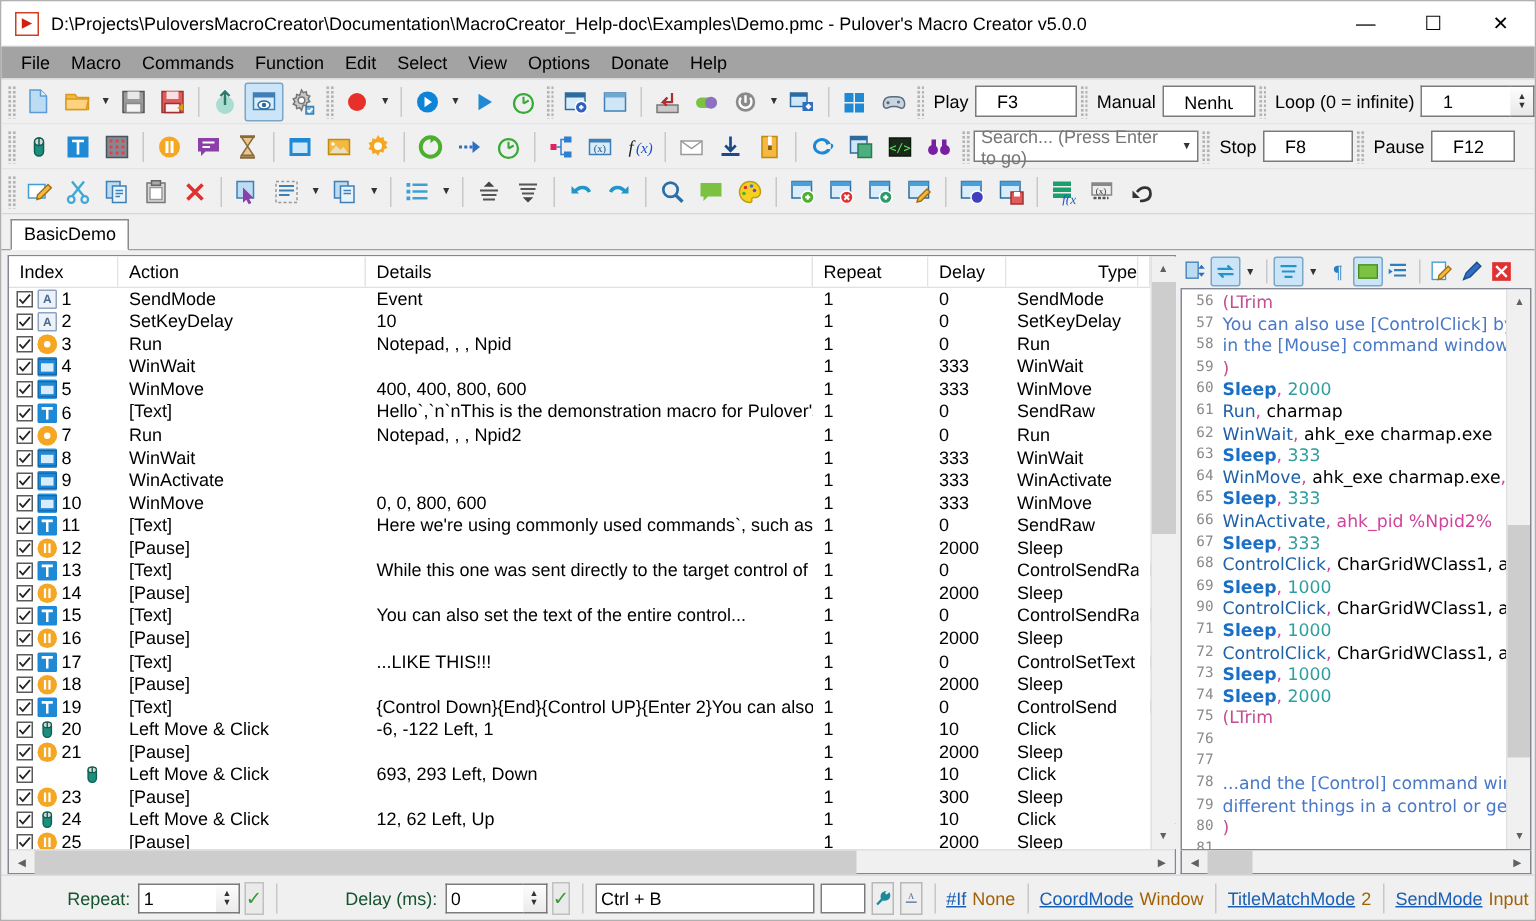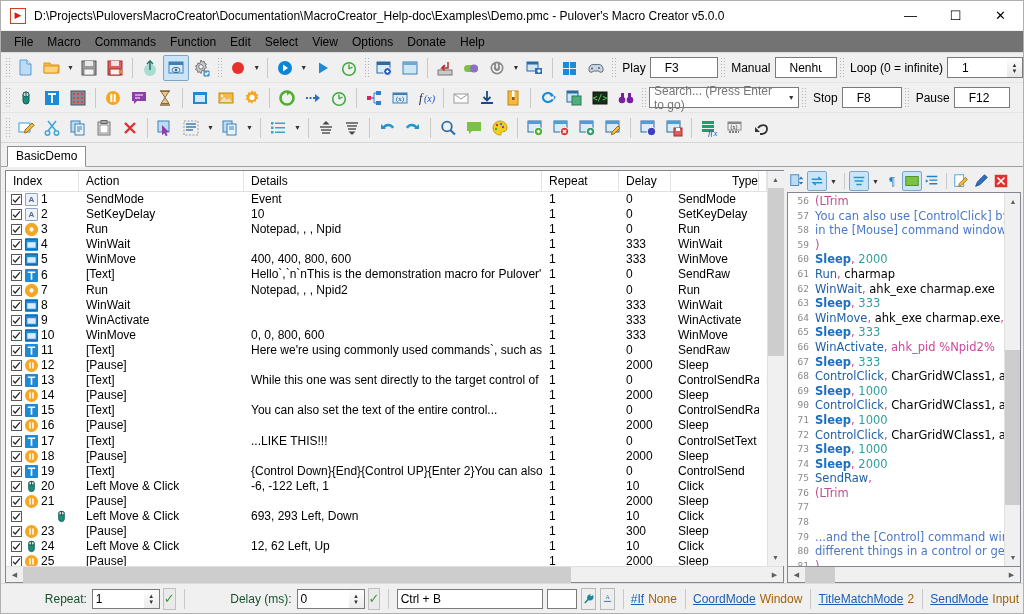--- a/index.html
+++ b/index.html
@@ -37,21 +37,21 @@
   }
   .tb-buttons { display: flex; height: 30px; }
   .tb-btn {
     width: 45px; height: 30px; display: flex; align-items: center; justify-content: center;
     font-size: 13px; color: #000; cursor: default;
   }
 
   
   .menubar {
     height: 22px; min-height: 22px;
-    background: #737373;
+    background: #a3a3a3;
     display: flex; align-items: center;
     padding-left: 6px;
     border-bottom: 1px solid #dcdcdc;
   }
   .menu-item {
     padding: 2px 7px; font-size: 12px; color: #000; cursor: default;
   }
 
   
   .toolbar {
@@ -1504,21 +1504,20 @@
             <div class="cl"><span class="k-cmdb">Sleep</span><span class="k-str">,</span><span class="k-num"> 333</span></div>
             <div class="cl"><span class="k-cmd">WinActivate</span><span class="k-str">,</span><span class="k-str"> ahk_pid %Npid2%</span></div>
             <div class="cl"><span class="k-cmdb">Sleep</span><span class="k-str">,</span><span class="k-num"> 333</span></div>
             <div class="cl"><span class="k-cmd">ControlClick</span><span class="k-str">,</span><span class="k-txt"> CharGridWClass1, ah</span></div>
             <div class="cl"><span class="k-cmdb">Sleep</span><span class="k-str">,</span><span class="k-num"> 1000</span></div>
             <div class="cl"><span class="k-cmd">ControlClick</span><span class="k-str">,</span><span class="k-txt"> CharGridWClass1, ah</span></div>
             <div class="cl"><span class="k-cmdb">Sleep</span><span class="k-str">,</span><span class="k-num"> 1000</span></div>
             <div class="cl"><span class="k-cmd">ControlClick</span><span class="k-str">,</span><span class="k-txt"> CharGridWClass1, ah</span></div>
             <div class="cl"><span class="k-cmdb">Sleep</span><span class="k-str">,</span><span class="k-num"> 1000</span></div>
             <div class="cl"><span class="k-cmdb">Sleep</span><span class="k-str">,</span><span class="k-num"> 2000</span></div>
-            <div class="cl"><span class="k-cmd">SendRaw</span><span class="k-str">,</span></div>
             <div class="cl"><span class="k-par">(LTrim</span></div>
             <div class="cl">&nbsp;</div>
             <div class="cl">&nbsp;</div>
             <div class="cl"><span class="k-blue">...and the [Control] command wind</span></div>
             <div class="cl"><span class="k-blue">different things in a control or get i</span></div>
             <div class="cl"><span class="k-par">)</span></div>
           </div>
         <div class="code-vscroll">
           <div class="sb-arrow">▲</div>
           <div class="sb-track">

